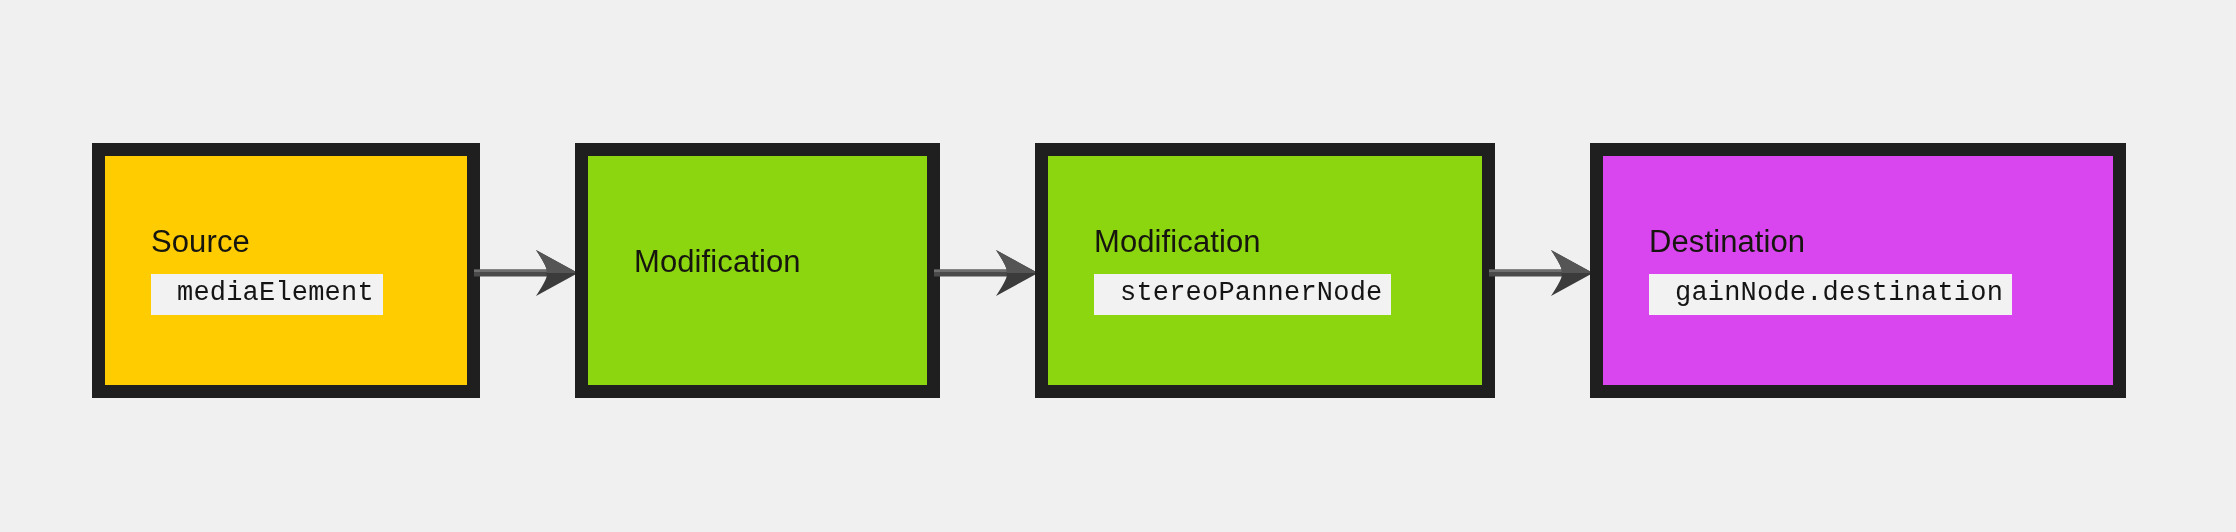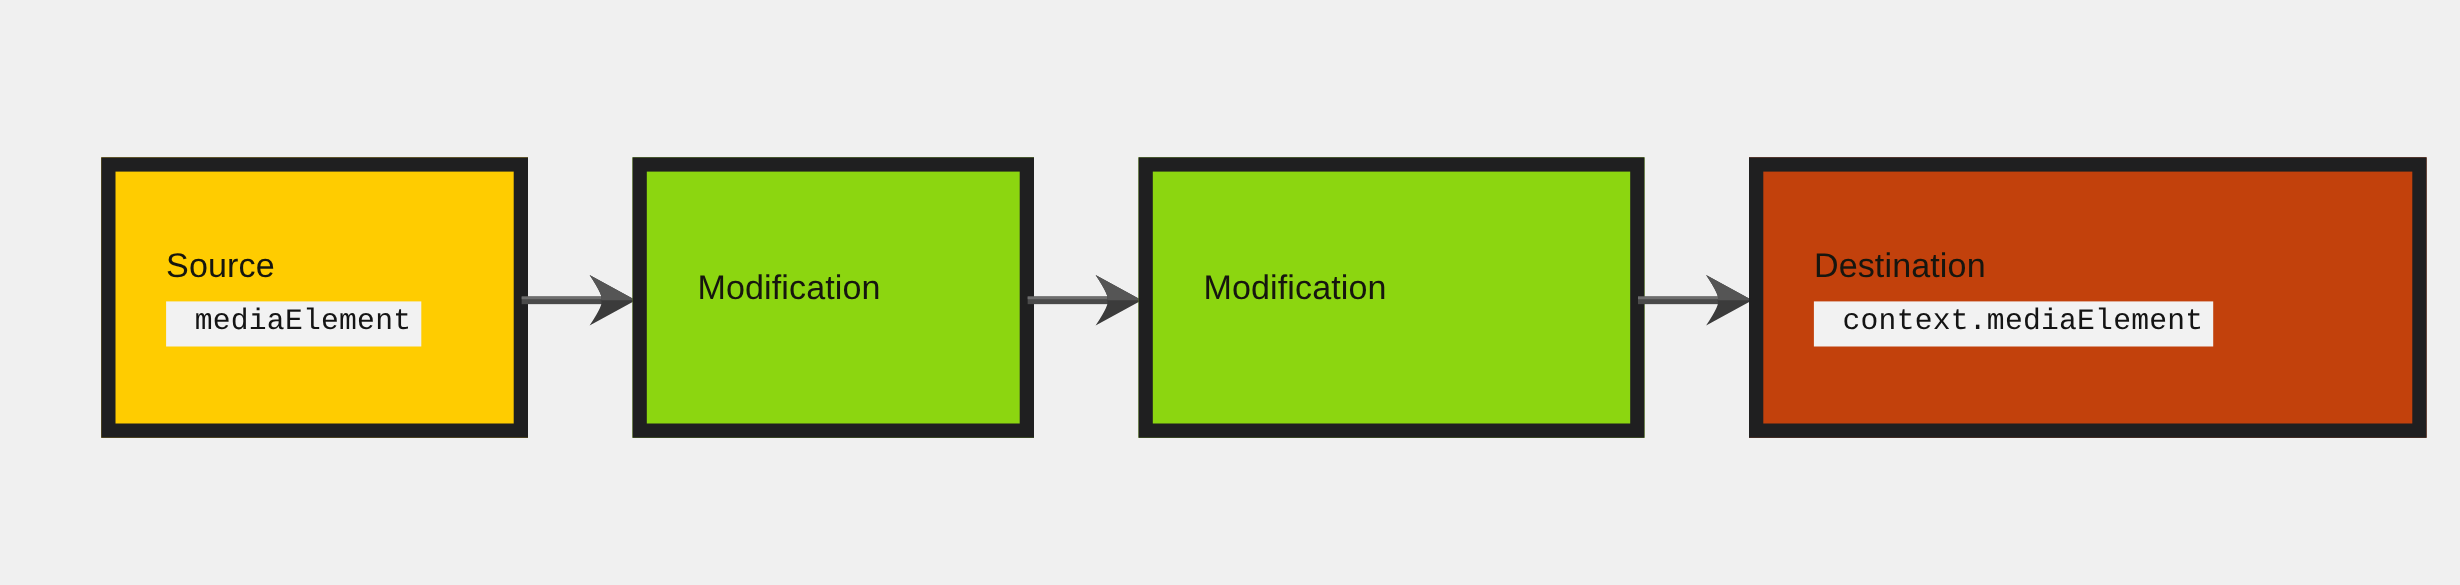--- a/index.html
+++ b/index.html
@@ -34,21 +34,21 @@
     flex-direction: column;
     justify-content: center;
     align-items: flex-start;
     padding-left: 46px;
     padding-right: 20px;
   }
 
   .node.source   { left: 92px;   width: 388px; background: #ffcc00; }
   .node.mod-one  { left: 575px;  width: 365px; background: #8cd610; }
   .node.mod-two  { left: 1035px; width: 460px; background: #8cd610; }
-  .node.dest     { left: 1590px; width: 616px; background: #c2410c; }
+  .node.dest     { left: 1590px; width: 536px; background: #d946ef; }
 
   .node-title {
     font-family: "Liberation Sans", sans-serif;
     font-size: 31px;
     line-height: 1.05;
     color: #16160f;
     letter-spacing: 0.1px;
     margin-bottom: 16px;
     white-space: nowrap;
   }
@@ -104,29 +104,30 @@
     <svg width="108" height="60" viewBox="0 0 108 60" xmlns="http://www.w3.org/2000/svg">
       <rect x="0" y="26.5" width="74" height="7" fill="#4a4a4a"></rect>
       <rect x="0" y="26.5" width="74" height="2.5" fill="#6e6e6e"></rect>
       <path d="M 104 30 L 62 7 Q 76 28 72 30 Q 76 32 62 53 Z" fill="#3b3b3b"></path>
       <path d="M 104 30 L 62 7 Q 76 28 72 30 Z" fill="#555555"></path>
     </svg>
   </div>
 
   <div class="node mod-two">
     <div class="node-title">Modification</div>
+    <div class="node-code">stereoPannerNode</div>
   </div>
 
   <div class="arrow a3">
     <svg width="108" height="60" viewBox="0 0 108 60" xmlns="http://www.w3.org/2000/svg">
       <rect x="0" y="26.5" width="74" height="7" fill="#4a4a4a"></rect>
       <rect x="0" y="26.5" width="74" height="2.5" fill="#6e6e6e"></rect>
       <path d="M 104 30 L 62 7 Q 76 28 72 30 Q 76 32 62 53 Z" fill="#3b3b3b"></path>
       <path d="M 104 30 L 62 7 Q 76 28 72 30 Z" fill="#555555"></path>
     </svg>
   </div>
 
   <div class="node dest">
     <div class="node-title">Destination</div>
-    <div class="node-code">context.mediaElement</div>
+    <div class="node-code">gainNode.destination</div>
   </div>
 
 </div>
 
 </body></html>

